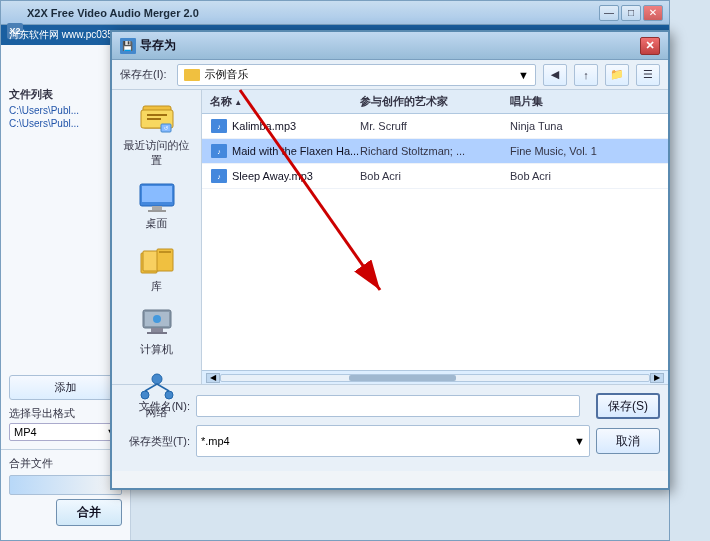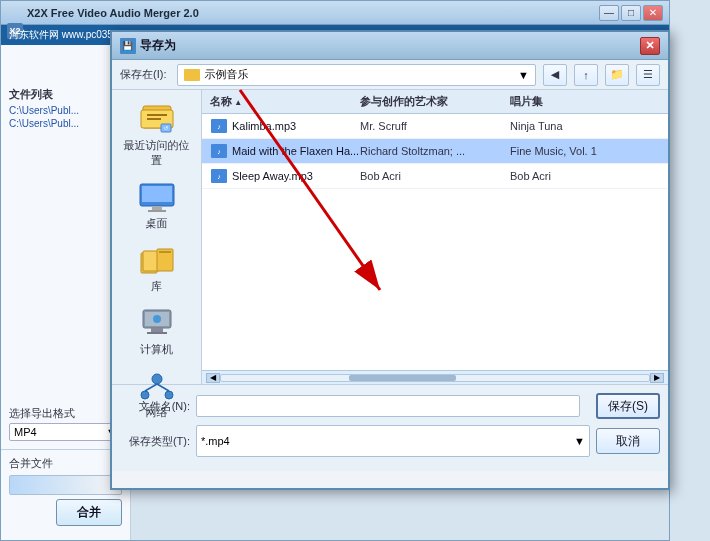--- a/index.html
+++ b/index.html
@@ -460,20 +460,21 @@
   </div>
 
   <div class="main-content">
 
     <div class="left-panel">
       <div class="left-section-title">文件列表</div>
       <div class="file-list-item">C:\Users\Publ...</div>
       <div class="file-list-item">C:\Users\Publ...</div>
 
       <div class="left-bottom">
+        <div class="btn-add">添加</div>
         <div>
           <div class="format-label">选择导出格式</div>
           <div class="format-select">
             <span>MP4</span>
             <span>▼</span>
           </div>
         </div>
       </div>
 
       <div class="merge-section">

